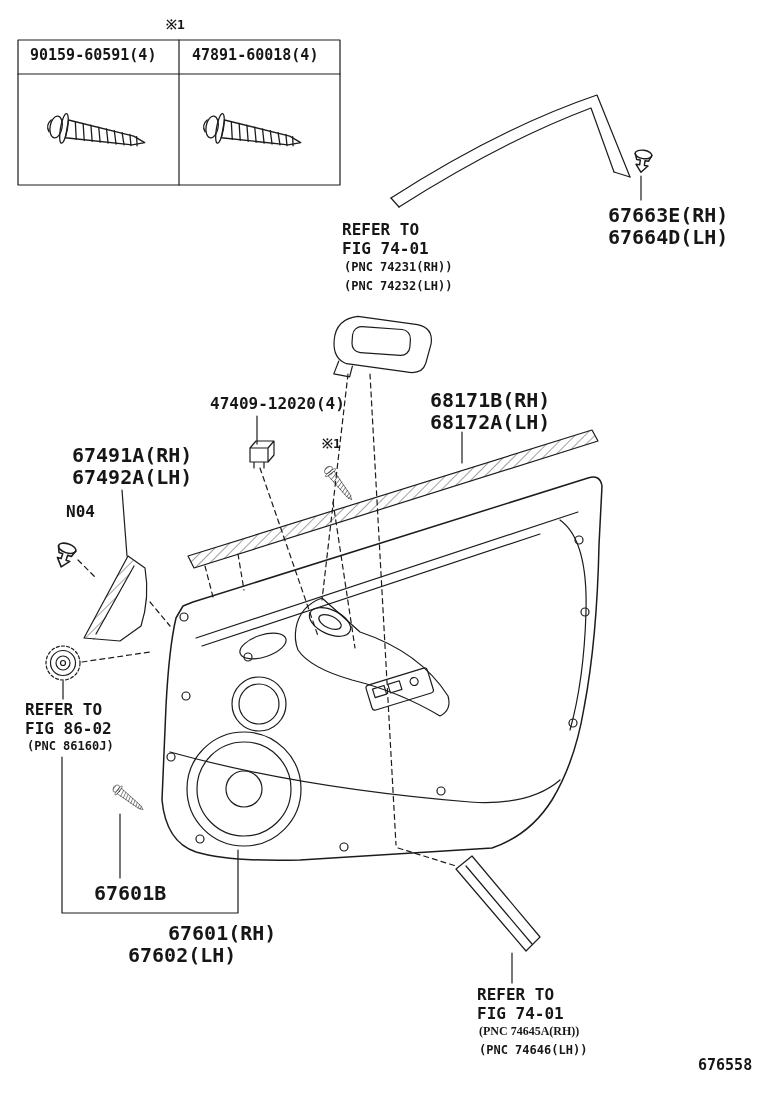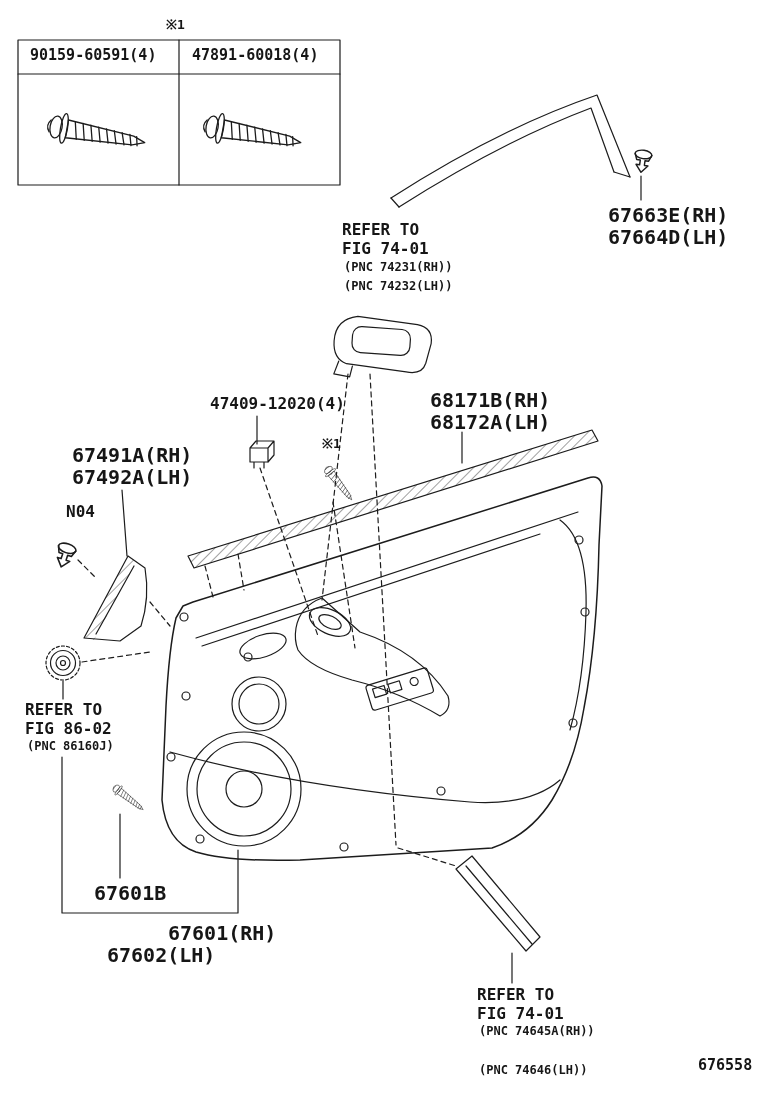--- a/index.html
+++ b/index.html
@@ -168,22 +168,22 @@
   <div class="lbl s18" style="left:72px;top:466px;">67492A(LH)</div>
 
   <div class="lbl s16" style="left:66px;top:503px;">N04</div>
 
   <div class="lbl s16" style="left:25px;top:701px;">REFER TO</div>
   <div class="lbl s16" style="left:25px;top:720px;">FIG 86-02</div>
   <div class="lbl s14" style="left:27px;top:740px;">(PNC 86160J)</div>
 
   <div class="lbl s18" style="left:94px;top:882px;">67601B</div>
   <div class="lbl s18" style="left:120px;top:922px;margin-left:48px;">67601(RH)</div>
-  <div class="lbl s18" style="left:107px;top:944px;">67602(LH)</div>
+  <div class="lbl s18" style="left:128px;top:944px;">67602(LH)</div>
 
   <div class="lbl s16" style="left:477px;top:986px;">REFER TO</div>
   <div class="lbl s16" style="left:477px;top:1005px;">FIG 74-01</div>
-  <div class="lbl s14" style="left:479px;top:1025px;">(PNC 74645A(RH))</div>
-  <div class="lbl s14" style="left:479px;top:1044px;margin-top:20px;">(PNC 74646(LH))</div>
+  <div class="lbl s14" style="left:479px;top:1025px;font-family:Liberation Serif, serif;">(PNC 74645A(RH))</div>
+  <div class="lbl s14" style="left:479px;top:1044px;">(PNC 74646(LH))</div>
 
 
   <div class="lbl s15" style="left:698px;top:1057px;">676558</div>
 </div>
 
 </body></html>

